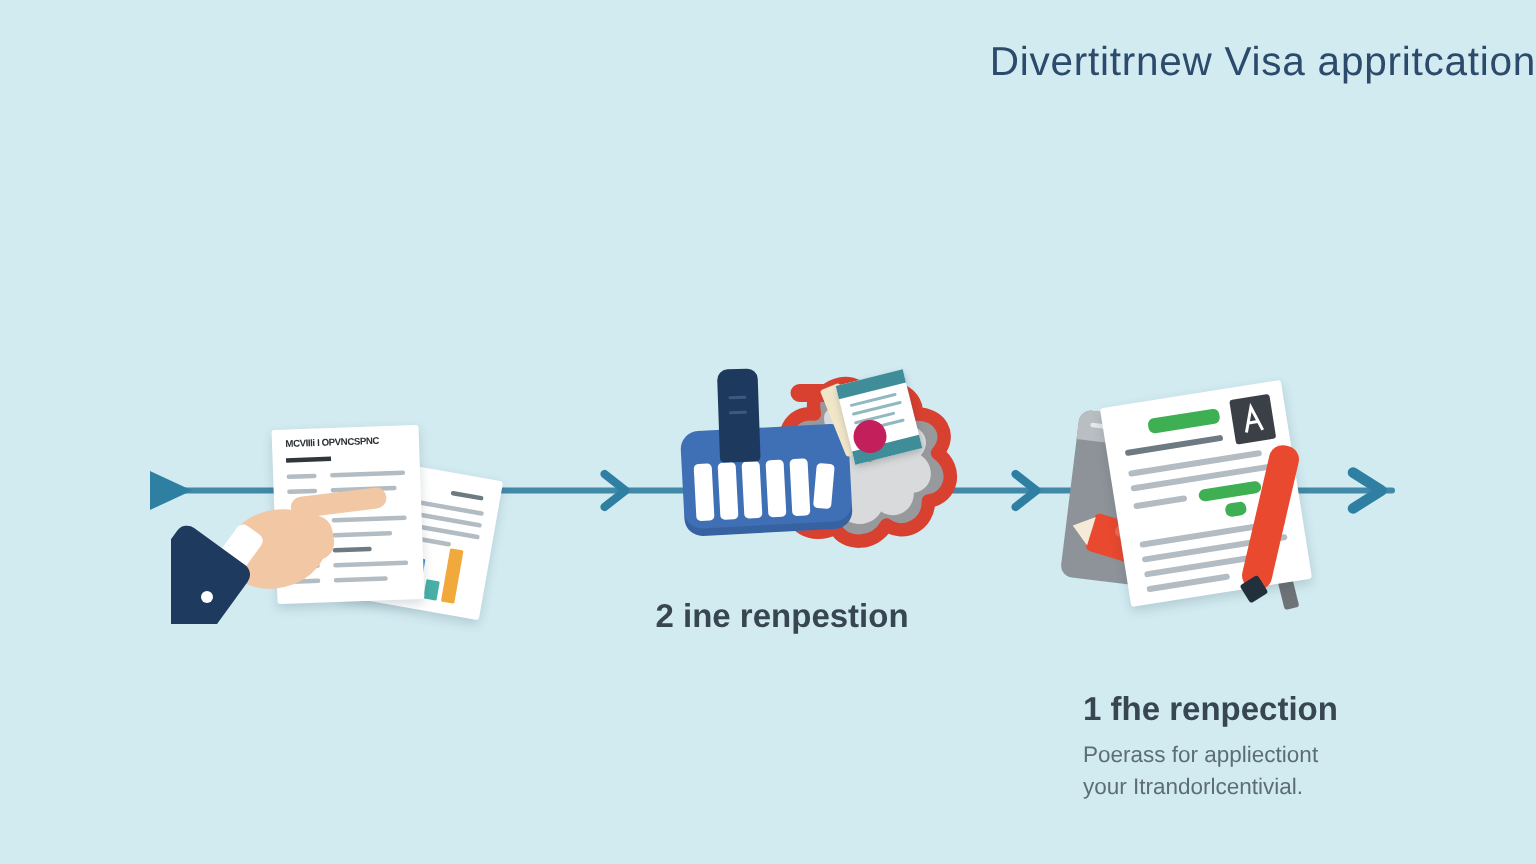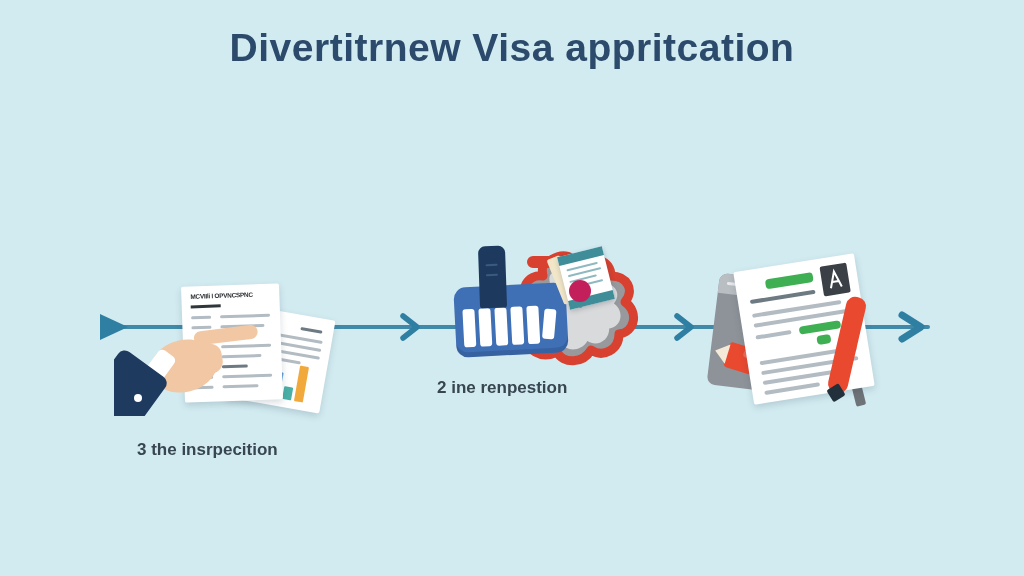--- a/index.html
+++ b/index.html
@@ -1,31 +1,31 @@
 <!DOCTYPE html>
 <html><head>
 <meta charset="utf-8">
 <style>
   html,body{margin:0;padding:0;}
   body{font-family:"Liberation Sans","DejaVu Sans",sans-serif;}
   .stage{position:relative;width:1024px;height:576px;background:#d2ebf1;overflow:hidden;}
 
   
-  .title{position:absolute;top:26px;left:0;width:100%;text-align:center;
-         font-size:39px;font-weight:bold;color:#2c4a6b;letter-spacing:.5px;}
+  .title{position:absolute;top:26px;left:0;width:100%;text-align:right;
+         font-size:27px;font-weight:normal;color:#2c4a6b;letter-spacing:.5px;}
 
   
   .tl-line{position:absolute;left:100px;top:325px;width:830px;height:4px;background:#4189a8;border-radius:2px;}
   .tl-tri{position:absolute;left:100px;top:314px;width:0;height:0;
           border-top:13px solid transparent;border-bottom:13px solid transparent;border-left:28px solid #2e7fa2;}
   .chev{position:absolute;}
 
   
   .step{position:absolute;}
-  .step-h{font-size:17px;font-weight:bold;color:#374650;}
+  .step-h{font-size:22px;font-weight:bold;color:#374650;margin-top:20px;}
   .step-b{margin-top:7px;font-size:15px;line-height:21px;color:#5c6d76;white-space:pre-line;}
   .step1{left:137px;top:440px;width:215px;}
   .step2{left:437px;top:378px;width:195px;}
   .step3{left:722px;top:440px;width:205px;}
 
   
   .abs{position:absolute;}
   .doc{background:#fff;box-shadow:0 3px 7px rgba(40,60,80,.18);border-radius:2px;}
   .gline{position:absolute;height:3px;border-radius:2px;background:#b3bcc2;}
   .dline{position:absolute;height:3px;border-radius:2px;background:#6d7a82;}
@@ -203,21 +203,23 @@
       <div class="gline" style="left:12px;top:102px;width:98px;height:4px;"></div>
       <div class="gline" style="left:12px;top:112px;width:86px;height:4px;"></div>
       <div class="gline" style="left:12px;top:122px;width:56px;height:4px;"></div>
     </div>
     <div class="abs pen-body">
       <div class="pen-tip"></div>
     </div>
   </div>
 
   <div class="step step1">
-    <div class="step-h">3 the insrpecition</div>
   </div>
   <div class="step step2">
     <div class="step-h">2 ine renpestion</div>
   </div>
   <div class="step step3">
+    <div class="step-h">1 fhe renpection</div>
+    <div class="step-b">Poerass for appliectiont
+your Itrandorlcentivial.</div>
   </div>
 
 </div>
 
 </body></html>

